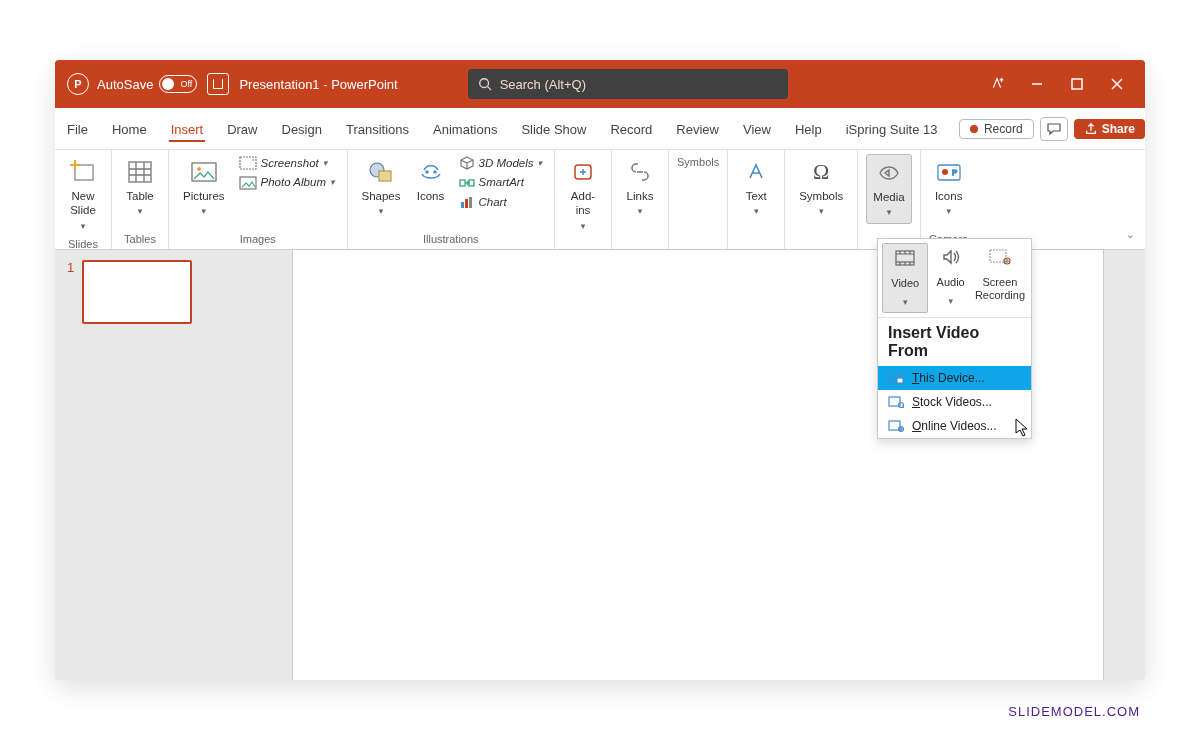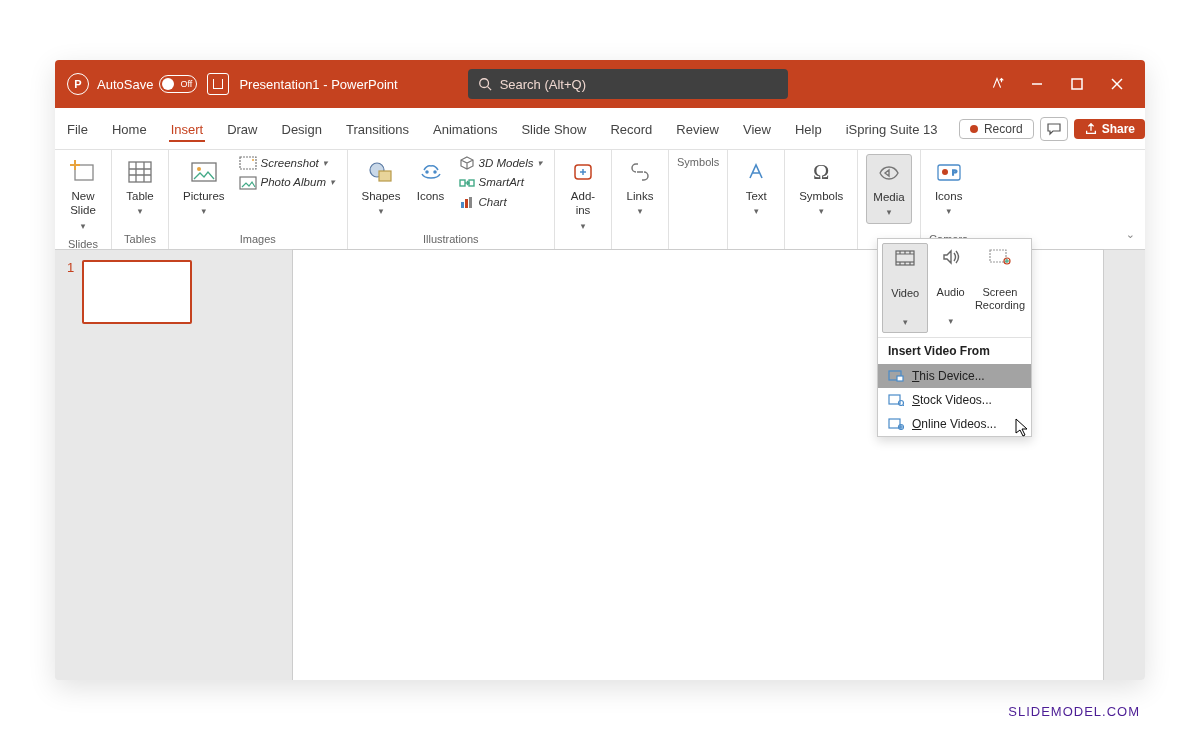--- a/index.html
+++ b/index.html
@@ -40,26 +40,26 @@
 .ribbon-collapse { position:absolute; right:10px; bottom:8px; color:#888; font-size:11px; }
 .workspace { display:flex; height:calc(100% - 178px); background:#e8e8e8; }
 .thumbcol { width:195px; background:#e8e8e8; padding:10px 12px; }
 .thumbwrap { display:flex; gap:8px; align-items:flex-start;}
 .thumbnum { color:#c5421f; font-size:13px; }
 .thumb { width:110px; height:64px; background:#fff; border:2px solid #c5421f; border-radius:2px; }
 .canvas-area { flex:1; padding:0 8px 8px; position:relative; display:flex; justify-content:center; align-items:flex-start; }
 .canvas { width:810px; height:430px; background:#fff; margin-top:0; box-shadow:0 0 0 1px #ccc; }
 .dropdown { position:absolute; left:822px; top:178px; width:155px; background:#fff; border:1px solid #c9c9c9; box-shadow:0 4px 10px rgba(0,0,0,.15); z-index:10; }
 .dropdown .toprow { display:flex; padding:4px; border-bottom:1px solid #e1e1e1; }
-.dd-btn { flex:1; display:flex; flex-direction:column; align-items:center; justify-content:flex-start; padding:2px 2px 4px; font-size:11px; color:#333; cursor:pointer; border-radius:2px; line-height:1.2; text-align:center; gap:17px;}
+.dd-btn { flex:1; display:flex; flex-direction:column; align-items:center; justify-content:flex-start; padding:2px 2px 4px; font-size:11px; color:#333; cursor:pointer; border-radius:2px; line-height:1.2; text-align:center; gap:7px;}
 .dd-btn.selected { background:#e6e6e6; border:1px solid #bbb; }
 .dd-btn .ic{height:24px;display:flex;align-items:center;justify-content:center;}
-.dd-header { font-weight:600; font-size:12px; padding:6px 10px; color:#222; }
+.dd-header { font-weight:600; font-size:16px; padding:6px 10px; color:#222; }
 .dd-item { display:flex; align-items:center; gap:8px; padding:5px 10px; font-size:12px; color:#222; cursor:pointer; }
-.dd-item.hov { background:#a3a3a3; }
+.dd-item.hov { background:#0ea5e9; }
 .dd-item .mi { width:16px; height:14px; display:flex; align-items:center; justify-content:center; }
 .cursor { position:absolute; left:960px; top:358px; z-index:20; pointer-events:none; }
 .watermark { position:absolute; right:60px; bottom:24px; font-size:13px; letter-spacing:1px; color:#4c1d95; font-family:Arial,sans-serif; }
 .und { text-decoration:underline; }
 </style>
 </head>
 <body>
 
 <div class="window">
 

